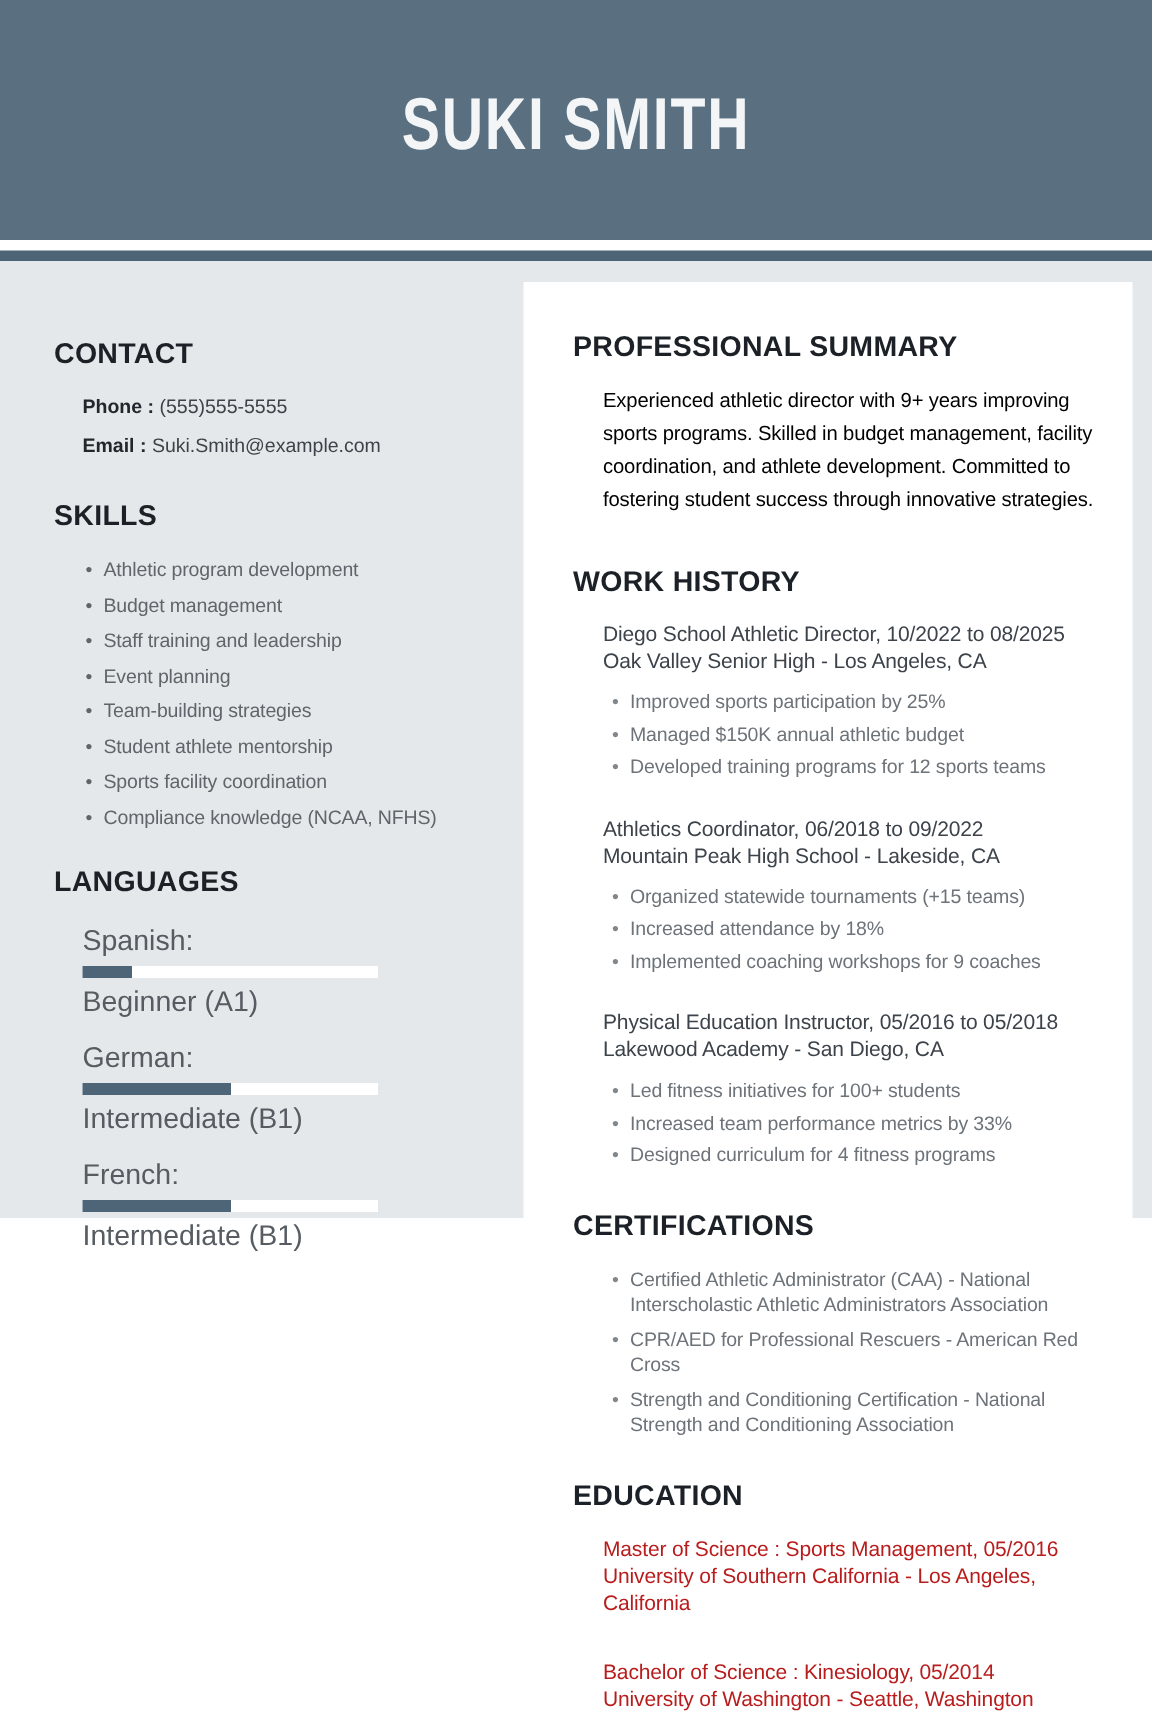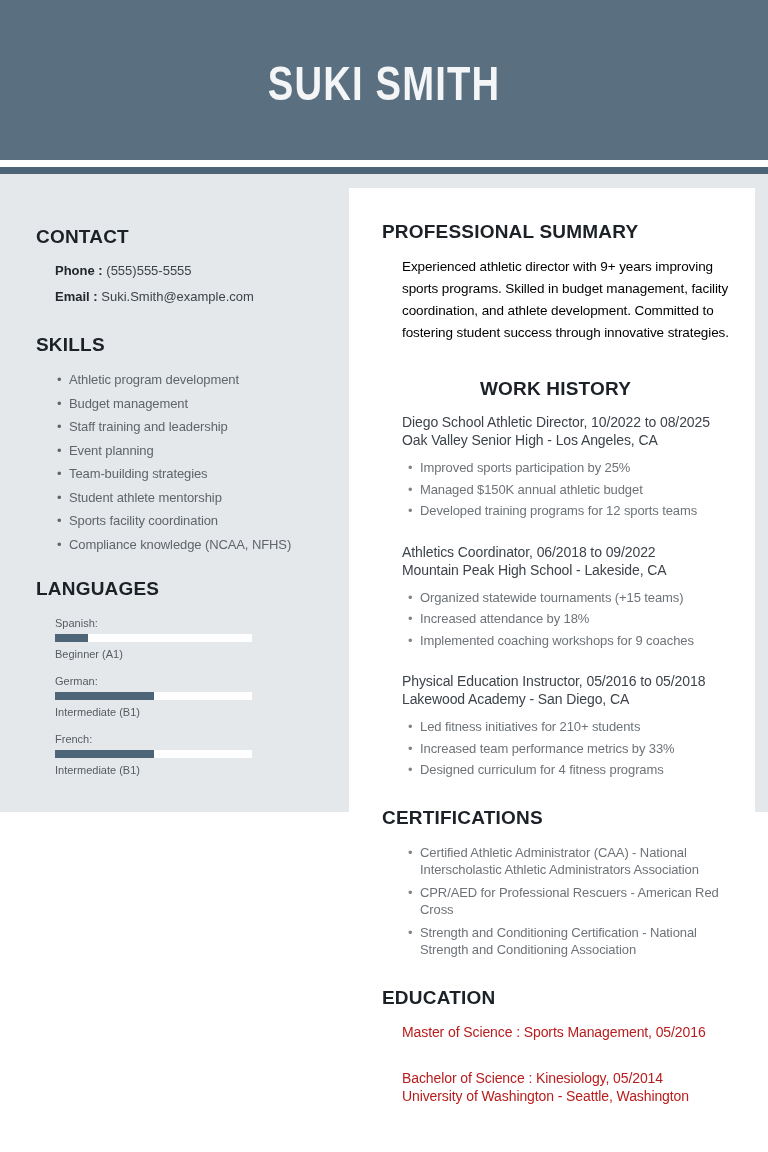--- a/index.html
+++ b/index.html
@@ -31,29 +31,29 @@
   .contact-item{padding-left:19px;margin-bottom:11px;font-size:13px;color:#3d434a;line-height:15px;}
   .lbl{font-weight:700;color:#22272d;}
 
   .skills-section h2{margin-top:30px;}
   .skill-list{list-style:none;margin:16px 0 0 0;padding:0 0 0 21px;}
   .skill-list li{font-size:13px;color:#5f656b;margin-bottom:8.5px;position:relative;padding-left:12px;letter-spacing:-0.1px;}
   .skill-list li::before{content:"\2022";position:absolute;left:0;top:0;color:#5f656b;}
 
   .languages-section h2{margin-top:26px;}
   .lang-list{margin-top:17px;}
-  .lang{padding-left:19px;margin-bottom:15px;font-size:11px;color:#565c62;}
+  .lang{padding-left:19px;margin-bottom:15px;font-size:19px;color:#565c62;}
   .lang-bar{width:197px;height:8px;background:#ffffff;margin:5px 0 6px;}
   .lang-fill{height:100%;width:0;background:#4e6578;}
 
   
   .summary-section h2{margin-top:33px;}
   .summary-text{padding-left:20px;margin:13px 0 0 0;font-size:13.5px;line-height:22px;color:#000000;max-width:402px;letter-spacing:-0.1px;}
 
-  .work-section h2{margin-top:34px;text-align:center;}
+  .work-section h2{margin-top:34px;}
   .job{padding-left:20px;margin-top:13px;}
   .job + .job{margin-top:21px;}
   .jline{font-size:14px;line-height:18px;color:#3d434a;letter-spacing:-0.1px;}
   .job-bullets{list-style:none;margin:8px 0 0 0;padding:0 0 0 6px;}
   .job-bullets li{font-size:13px;color:#6d7378;line-height:21.5px;position:relative;padding-left:12px;letter-spacing:-0.1px;}
   .job-bullets li::before{content:"\2022";position:absolute;left:0;color:#82878c;}
 
   .certs-section h2{margin-top:26px;}
   .cert-list{list-style:none;margin:15px 0 0 0;padding:0 0 0 26px;}
   .cert-list li{font-size:13px;color:#6d7378;line-height:17.5px;margin-bottom:5px;position:relative;padding-left:12px;max-width:400px;letter-spacing:-0.1px;}
@@ -180,21 +180,21 @@
         <div class="job">
           <div class="jline">
             <span class="b">Physical Education Instructor,</span>
             <span>05/2016 to 05/2018</span>
           </div>
           <div class="jline">
             <span class="b">Lakewood Academy</span>
             <span>- San Diego, CA</span>
           </div>
           <ul class="job-bullets">
-            <li>Led fitness initiatives for 210+ students</li>
+            <li>Led fitness initiatives for 100+ students</li>
             <li>Increased team performance metrics by 33%</li>
             <li>Designed curriculum for 4 fitness programs</li>
           </ul>
         </div>
       </section>
 
       <section class="certs-section">
         <h2>CERTIFICATIONS</h2>
         <ul class="cert-list">
           <li>Certified Athletic Administrator (CAA) - National Interscholastic Athletic Administrators Association</li>
@@ -204,20 +204,24 @@
       </section>
 
       <section class="edu-section">
         <h2>EDUCATION</h2>
 
         <div class="edu-entry">
           <div>
             <span class="b">Master of Science</span>
             <span>: Sports Management, 05/2016</span>
           </div>
+          <div>
+            <span class="b">University of Southern California</span>
+            <span>- Los Angeles, California</span>
+          </div>
         </div>
 
         <div class="edu-entry">
           <div>
             <span class="b">Bachelor of Science</span>
             <span>: Kinesiology, 05/2014</span>
           </div>
           <div>
             <span class="b">University of Washington</span>
             <span>- Seattle, Washington</span>

